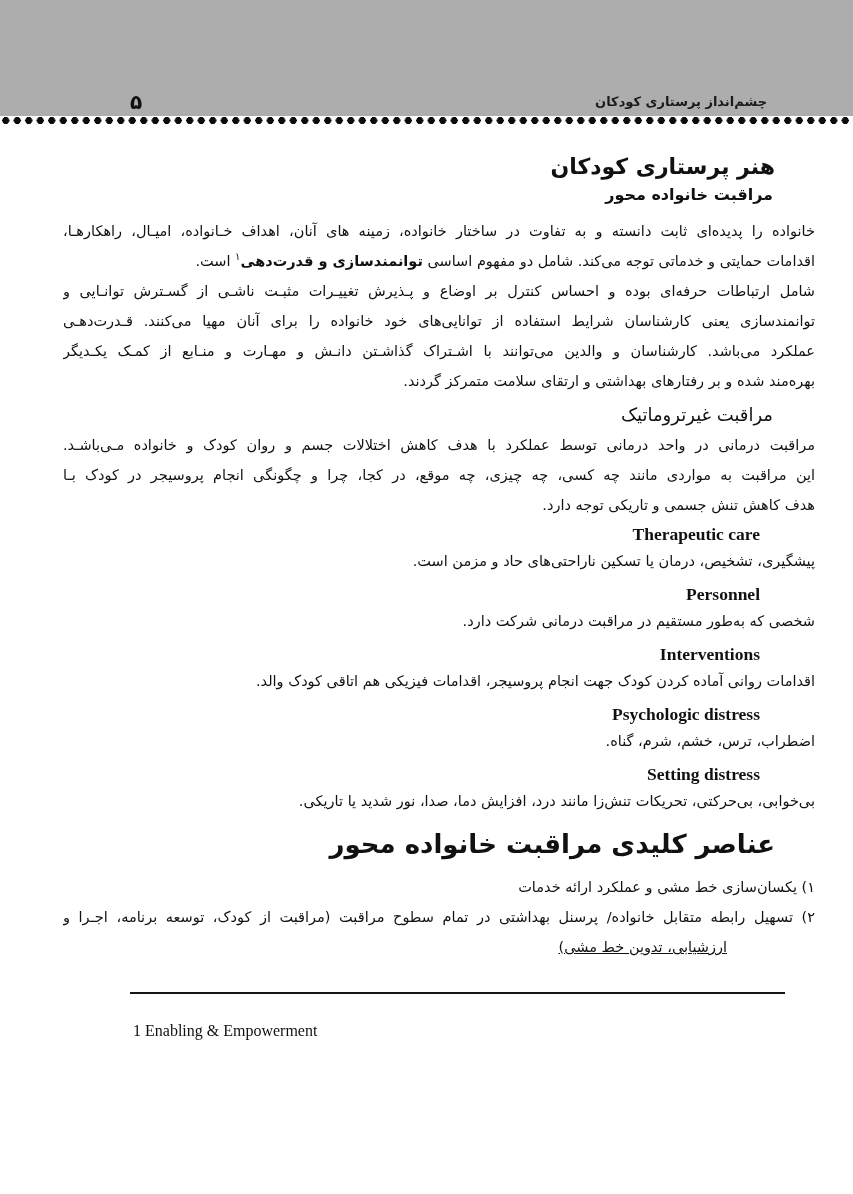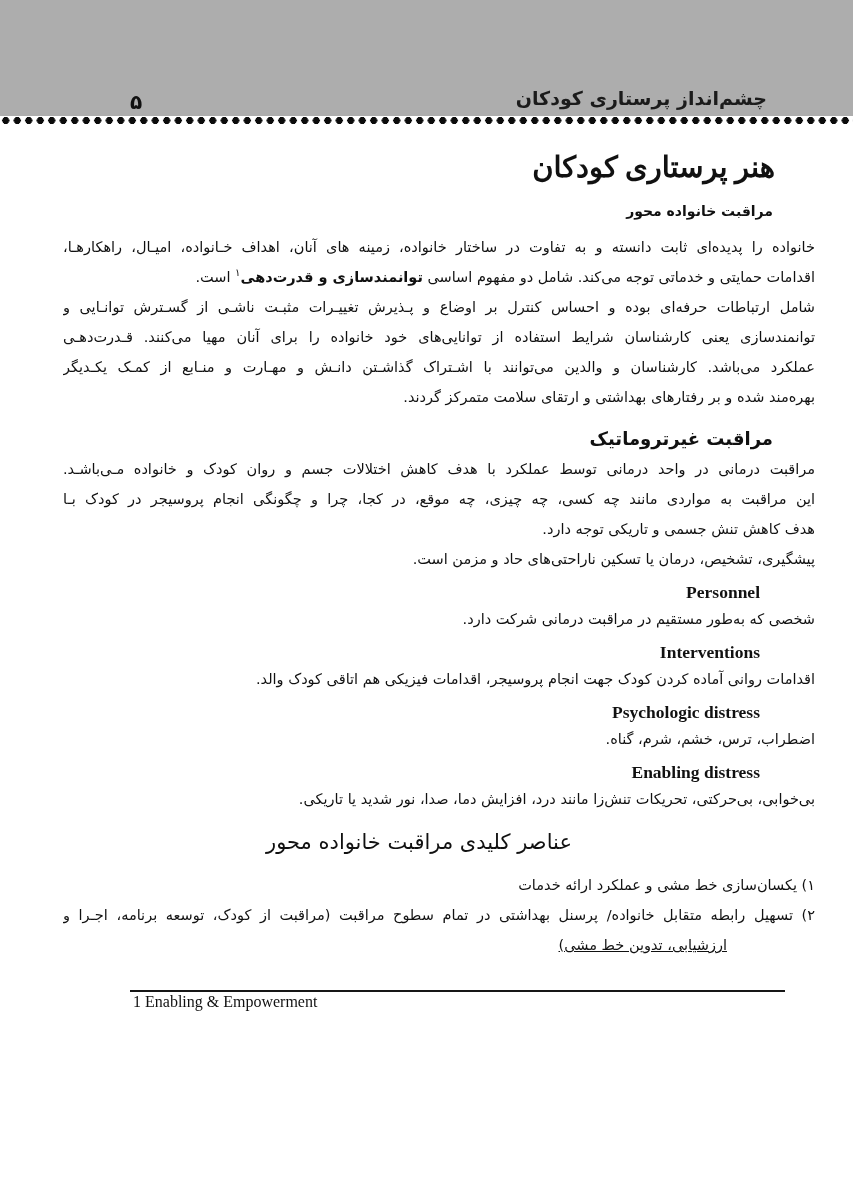--- a/index.html
+++ b/index.html
@@ -2,57 +2,57 @@
 <html lang="fa"><head>
 <meta charset="utf-8">
 <style>
   * { margin:0; padding:0; box-sizing:border-box; }
   html,body { width:853px; height:1194px; background:#ffffff; overflow:hidden;
               font-family:"DejaVu Sans", sans-serif; color:#111111; }
   .page { position:relative; width:853px; height:1194px; }
 
   
   .header-band { position:relative; width:853px; height:116px; background:#adadad; }
-  .header-title { position:absolute; right:86px; bottom:7px; font-size:19px; font-weight:bold;
+  .header-title { position:absolute; right:86px; bottom:7px; font-size:13px; font-weight:bold;
                   direction:rtl; color:#1b1b1b; letter-spacing:0; }
   .page-number { position:absolute; left:130px; bottom:2px; font-size:20px; font-weight:bold; color:#111; }
 
   .dots { width:853px; height:11px; margin-top:-1px;
           background-image:radial-gradient(circle, #0b0b0b 0 3.4px, rgba(0,0,0,0) 3.6px);
           background-size:11.5px 11px; background-repeat:repeat-x; background-position:0 50%; }
 
   
   .content { direction:rtl; padding:0 38px 0 63px; }
-  .h1 { font-size:29px; font-weight:bold; text-align:right; padding-right:40px;
-        margin-top:26px; height:30px; line-height:30px;font-family:Liberation Serif, serif; }
-  .subhead { font-size:14px; font-weight:bold; text-align:right; padding-right:42px;
-             margin-top:16px; height:26px; line-height:26px; }
-  .subhead2 { font-size:18px; font-weight:bold; padding-right:42px;
-              margin-top:14px; height:26px; line-height:26px; }
-  .h2 { font-size:21px; font-weight:normal; text-align:center; padding-right:40px;
+  .h1 { font-size:22px; font-weight:bold; text-align:right; padding-right:40px;
+        margin-top:26px; height:30px; line-height:30px; }
+  .subhead { font-size:16px; font-weight:bold; text-align:right; padding-right:42px;
+             margin-top:0; height:26px; line-height:26px; }
+  .subhead2 { font-size:18px; font-weight:normal; padding-right:42px;
+              margin-top:6px; height:26px; line-height:26px; }
+  .h2 { font-size:26px; font-weight:bold; text-align:right; padding-right:40px;
         margin-top:14px; height:28px; line-height:28px; }
 
   .para { margin-top:8px; }
   .para2 { margin-top:0; }
   .para3 { margin-top:2px; }
   .bline { font-size:14.5px; height:30px; line-height:30px; text-align:right; overflow:hidden; }
   .just  { text-align:justify; text-align-last:justify; }
   .boldseg { font-weight:bold; }
   sup.fn { font-size:10px; vertical-align:super; line-height:0; }
 
   .eng-head { direction:ltr; text-align:right; padding-right:55px; margin-top:6px;
               height:24px; line-height:24px; font-family:"Liberation Serif", serif;
               font-weight:bold; font-size:17.5px; }
   .term-first { margin-top:2px; }
 
   .list { margin-top:14px; }
   .indent2 { padding-right:88px;text-decoration:underline; }
   .fn-rule-wrap { direction:ltr; padding-left:67px; margin-top:30px; }
   .fn-line { width:655px; border-top:2px solid #161616; }
-  .fn-text { direction:ltr; text-align:left; padding-left:70px; margin-top:0;
+  .fn-text { direction:ltr; text-align:left; padding-left:70px; margin-top:27px;
              font-family:"Liberation Serif", serif; font-size:16px; height:20px; line-height:20px; }
 </style>
 </head>
 <body>
 
 <div class="page">
 
   <div class="header-band">
     <div class="header-title">چشم‌انداز پرستاری کودکان</div>
     <div class="page-number">۵</div>
@@ -78,36 +78,37 @@
 
     <div class="subhead2">مراقبت غیرتروماتیک</div>
 
     <div class="para3">
       <div class="bline just">مراقبت درمانی در واحد درمانی توسط عملکرد با هدف کاهش اختلالات جسم و روان کودک و خانواده مـی‌باشـد.</div>
       <div class="bline just">این مراقبت به مواردی مانند چه کسی، چه چیزی، چه موقع، در کجا، چرا و چگونگی انجام پروسیجر در کودک بـا</div>
       <div class="bline">هدف کاهش تنش جسمی و تاریکی توجه دارد.</div>
     </div>
 
     <div>
+      <div class="eng-head term-first">Therapeutic care</div>
       <div class="bline">پیشگیری، تشخیص، درمان یا تسکین ناراحتی‌های حاد و مزمن است.</div>
     </div>
     <div>
       <div class="eng-head">Personnel</div>
       <div class="bline">شخصی که به‌طور مستقیم در مراقبت درمانی شرکت دارد.</div>
     </div>
     <div>
       <div class="eng-head">Interventions</div>
       <div class="bline">اقدامات روانی آماده کردن کودک جهت انجام پروسیجر، اقدامات فیزیکی هم اتاقی کودک والد.</div>
     </div>
     <div>
       <div class="eng-head">Psychologic distress</div>
       <div class="bline">اضطراب، ترس، خشم، شرم، گناه.</div>
     </div>
     <div>
-      <div class="eng-head">Enabling distress</div>
+      <div class="eng-head">Setting distress</div>
       <div class="bline">بی‌خوابی، بی‌حرکتی، تحریکات تنش‌زا مانند درد، افزایش دما، صدا، نور شدید یا تاریکی.</div>
     </div>
 
     <div class="h2">عناصر کلیدی مراقبت خانواده محور</div>
 
     <div class="list">
       <div class="bline">۱) یکسان‌سازی خط مشی و عملکرد ارائه خدمات</div>
       <div class="bline just">۲) تسهیل رابطه متقابل خانواده/ پرسنل بهداشتی در تمام سطوح مراقبت (مراقبت از کودک، توسعه برنامه، اجـرا و</div>
       <div class="bline indent2">ارزشیابی، تدوین خط مشی)</div>
     </div>

